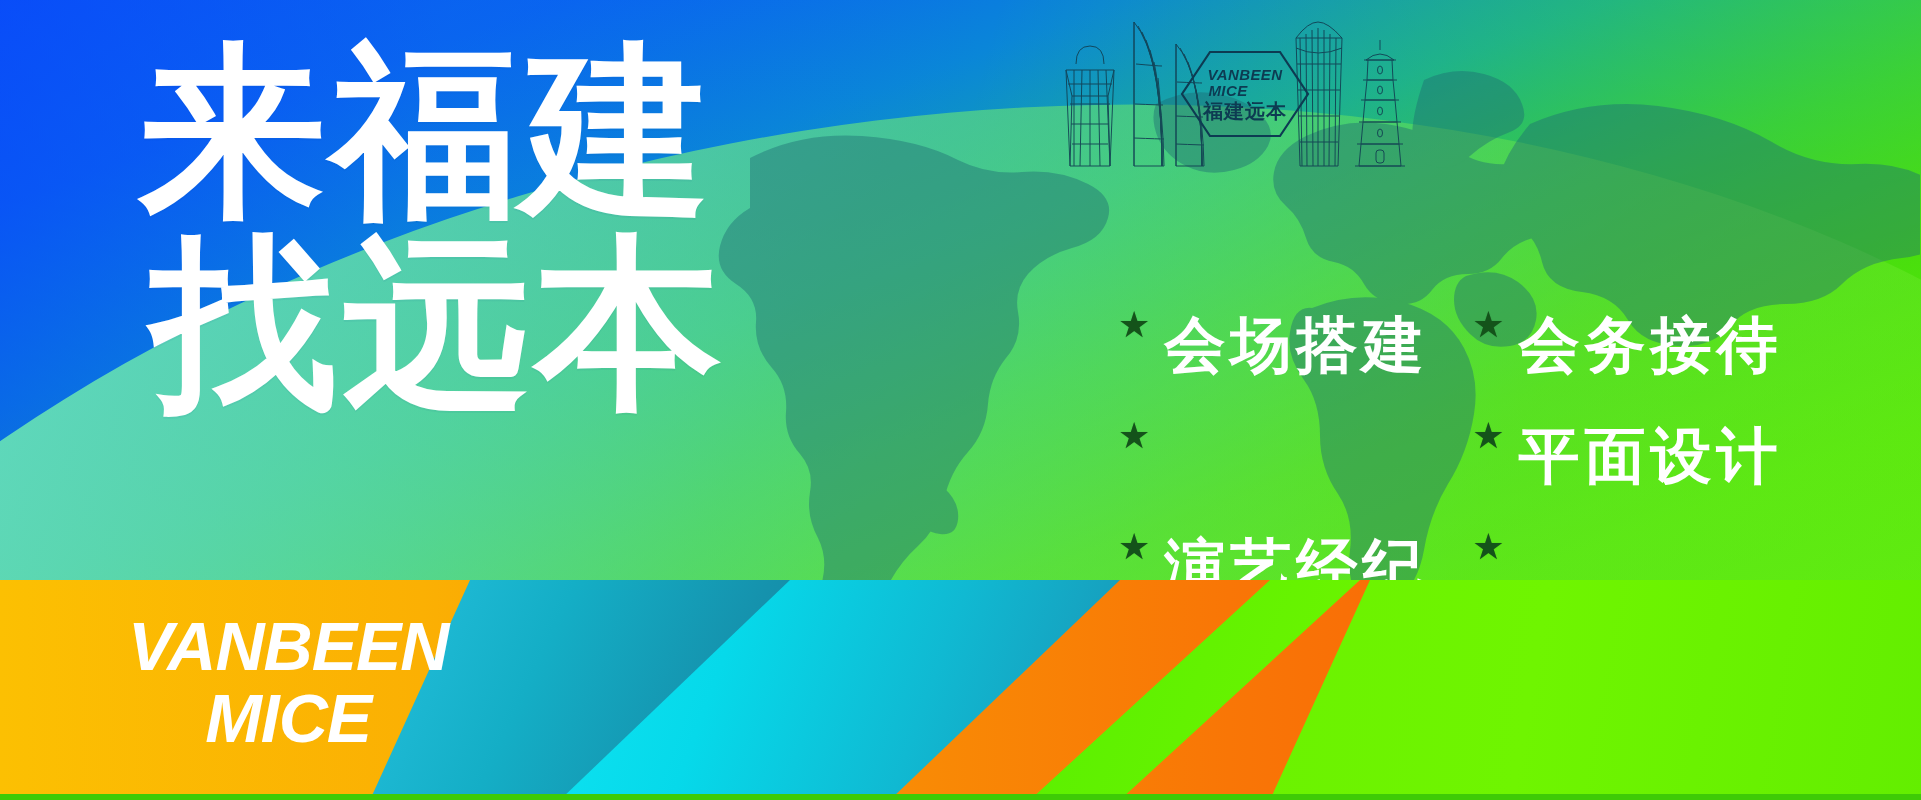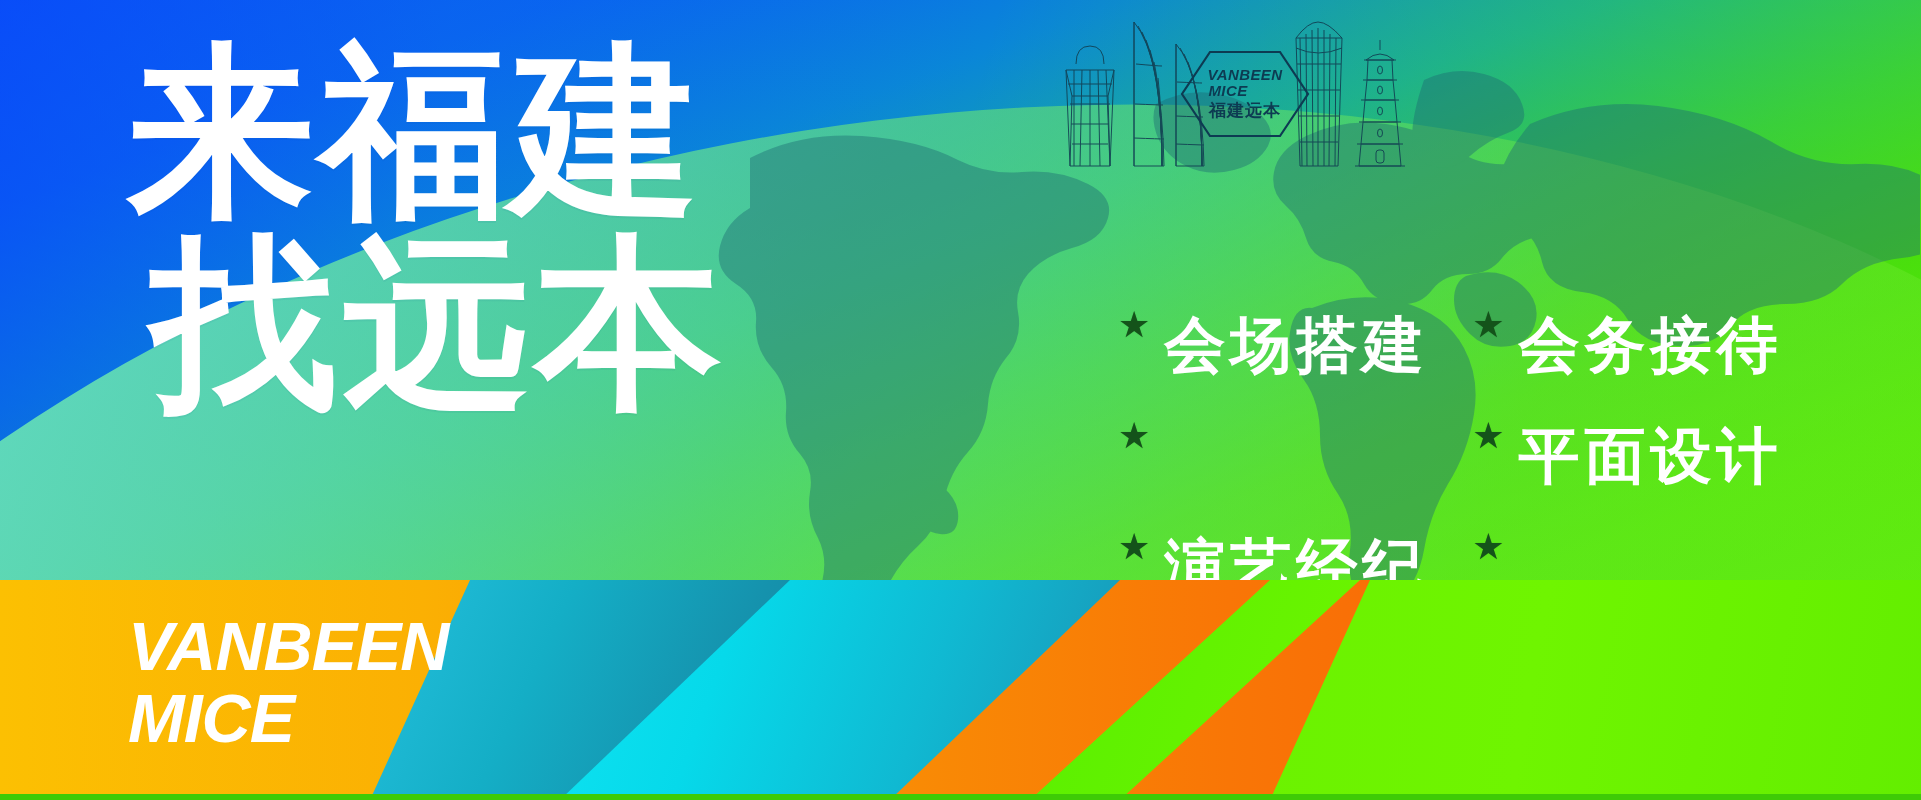--- a/index.html
+++ b/index.html
@@ -5,20 +5,21 @@
   * { margin:0; padding:0; box-sizing:border-box; }
   html,body { background:#222; }
 
   .banner{
     position:relative;
     width:1921px;
     height:800px;
     overflow:hidden;
     font-family:"Liberation Sans","DejaVu Sans",sans-serif;
     user-select:none;
+    text-align:center;
   }
 
   
   .top-area{
     position:absolute; left:0; top:0; width:1921px; height:580px;
     overflow:hidden;
     background:linear-gradient(160deg,
         #0a55f7 0%,
         #0a62f2 16%,
         #0a86d8 32%,
@@ -100,21 +101,21 @@
   .hexlogo svg{ position:absolute; inset:0; width:100%; height:100%; }
   .hexlogo .hx-text{
     position:absolute; inset:0;
     display:flex; flex-direction:column; align-items:center; justify-content:center;
     color:#0d3b52;
   }
   .hexlogo .hx-en1,.hexlogo .hx-en2{
     font-style:italic; font-weight:900; font-size:15px; line-height:16px; letter-spacing:.4px;
   }
   .hexlogo .hx-en2{ align-self:center; margin-right:34px; }
-  .hexlogo .hx-cn{ font-weight:700; font-size:17px; line-height:20px; letter-spacing:1px; margin-top:2px; }
+  .hexlogo .hx-cn{ font-weight:700; font-size:20px; line-height:20px; letter-spacing:1px; margin-top:2px; }
 
   
   .services{
     position:absolute; left:1118px; top:276px;
     display:grid;
     grid-template-columns:auto auto;
     column-gap:44px; row-gap:14px;
   }
   .svc{ display:flex; align-items:center; white-space:nowrap; }
   .svc .star{

